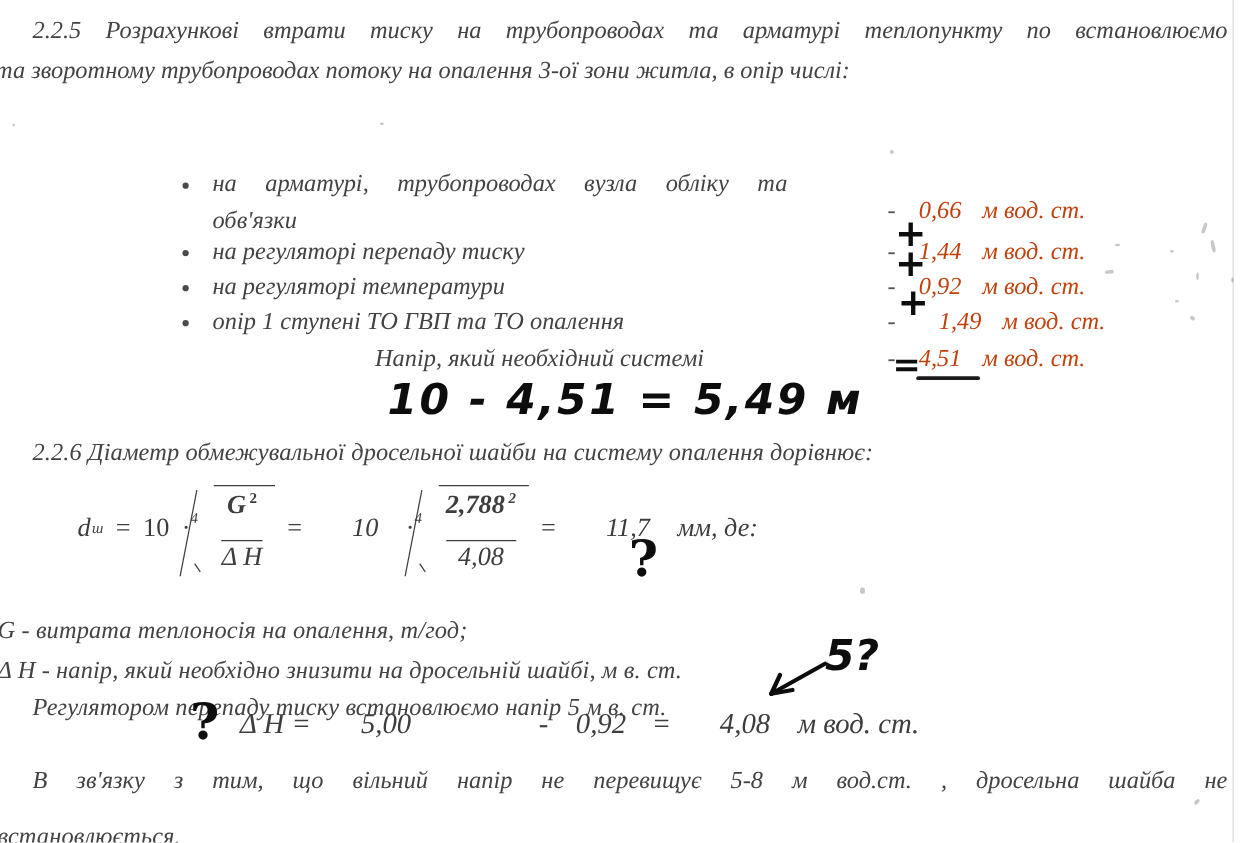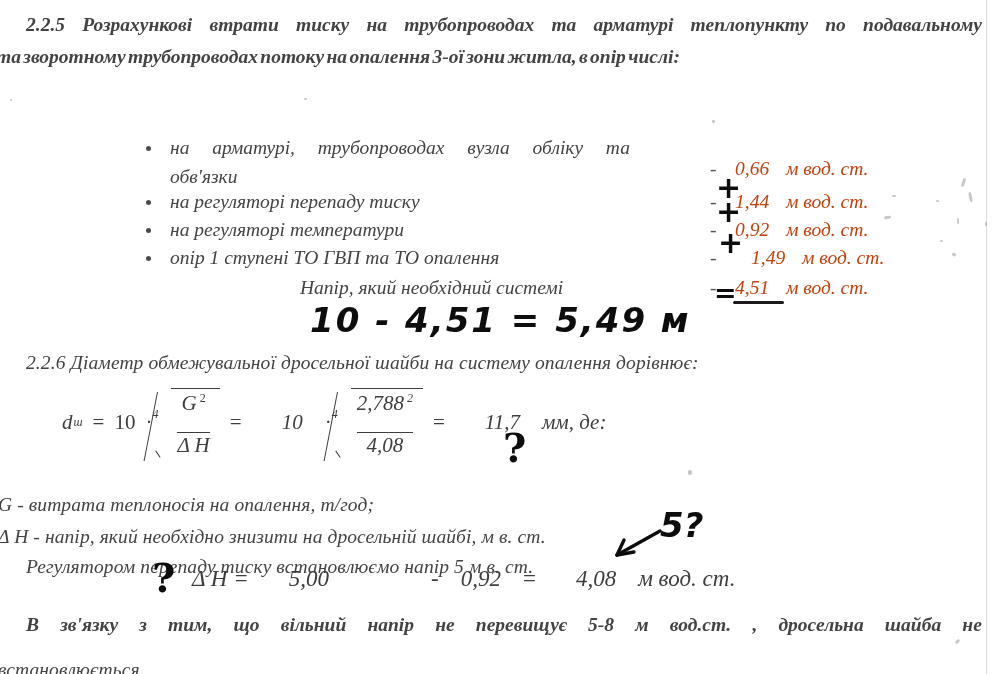--- a/index.html
+++ b/index.html
@@ -25,21 +25,21 @@
     margin-top:14px;
   }
   .just-line{
     position:absolute;
     font-style:italic;
     font-size:19.5px;
     color:#434343;
     display:flex;
     white-space:nowrap;
   }
-  .just-line.spread{justify-content:space-between;font-weight:bold;}
+  .just-line.spread{justify-content:space-between;}
 
   
   .bullet-dot{
     position:absolute;
     width:5px;height:5px;border-radius:50%;
     background:#4a4a4a;
   }
   .bullet-label{
     position:absolute;
     font-style:italic;font-size:19.5px;color:#434343;
@@ -120,21 +120,21 @@
     width:8px;height:1.4px;background:#3d3d3d;
     transform:rotate(56deg);transform-origin:left bottom;
   }
   .rad-body{
     border-top:1.4px solid #3d3d3d;
     padding:3px 10px 0 6px;
     display:flex;align-items:center;
   }
   .frac{display:inline-flex;flex-direction:column;align-items:center;line-height:1.12;}
   .frac .den{border-top:1.3px solid #3d3d3d;padding-top:1px;width:100%;text-align:center;}
-  .frac .numr{padding-bottom:16px;}
+  .frac .numr{padding-bottom:16px;font-weight:bold;}
   .gap-sm{display:inline-block;width:10px;}
   .gap-md{display:inline-block;width:22px;}
   .gap-lg{display:inline-block;width:40px;}
 
   
   .ink-arrow{position:absolute;}
 
   
   .speck{position:absolute;background:#9a9a9a;opacity:.55;border-radius:40%;}
   .scanline{
@@ -167,21 +167,21 @@
       <span>2.2.5</span>
       <span>Розрахункові</span>
       <span>втрати</span>
       <span>тиску</span>
       <span>на</span>
       <span>трубопроводах</span>
       <span>та</span>
       <span>арматурі</span>
       <span>теплопункту</span>
       <span>по</span>
-      <span>подавальному</span>
+      <span>встановлюємо</span>
     </div>
 
   <div class="just-line spread" style="left:-4px;top:46px;width:684px;">
       <span>та</span>
       <span>зворотному</span>
       <span>трубопроводах</span>
       <span>потоку</span>
       <span>на</span>
       <span>опалення</span>
       <span>3-ої</span>

